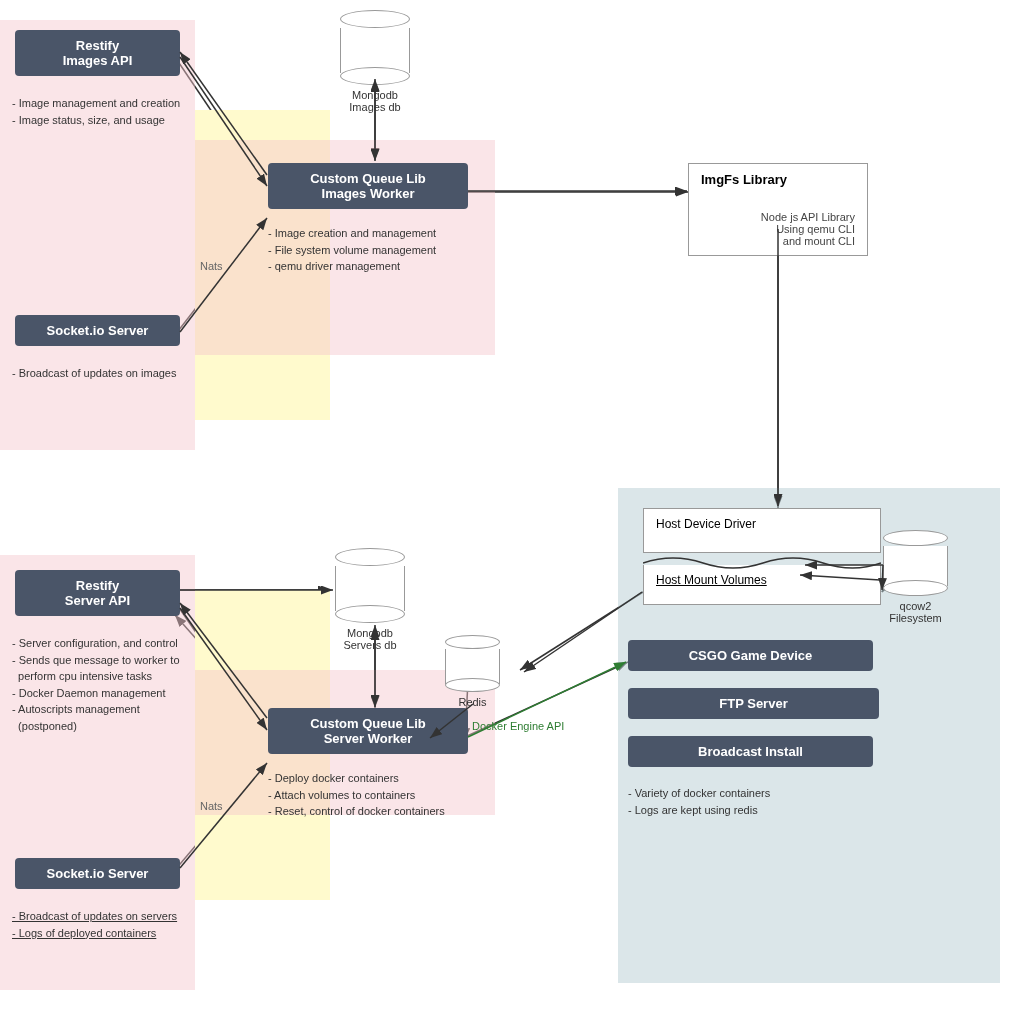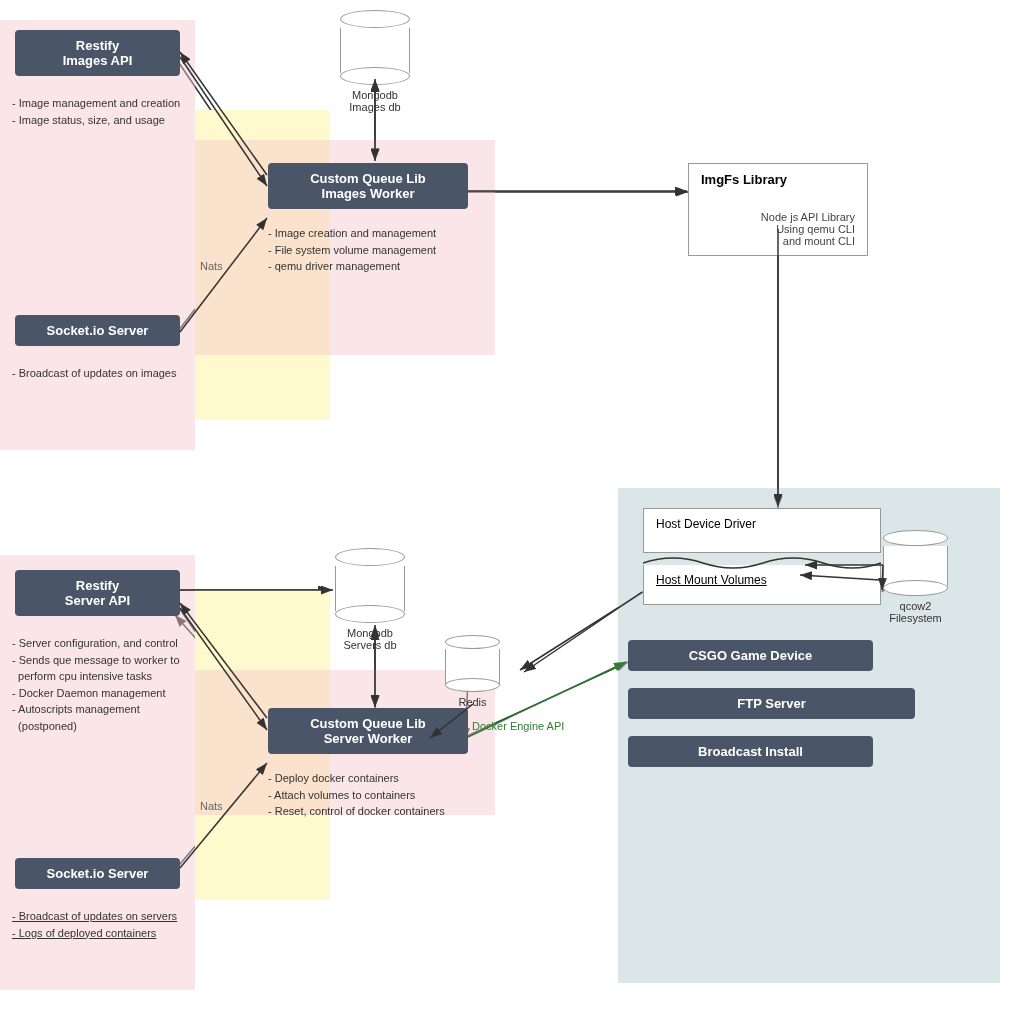--- a/index.html
+++ b/index.html
@@ -197,28 +197,29 @@
   </svg>
 
   <div class="white-box" style="left:643px; top:565px; width:238px; min-height:40px; z-index:3; border-top:none;text-decoration:underline;">
     <span>Host Mount Volumes</span>
   </div>
 
   <div class="dark-box" style="left:628px; top:640px; width:245px; z-index:3;">
     <span>CSGO Game Device</span>
   </div>
 
-  <div class="dark-box" style="left:628px; top:688px; width:287px; z-index:3;">
+  <div class="dark-box" style="left:628px; top:688px; width:251px; z-index:3;">
     <span>FTP Server</span>
   </div>
 
   <div class="dark-box" style="left:628px; top:736px; width:245px; z-index:3;">
     <span>Broadcast Install</span>
   </div>
 
+  <div class="desc-text" style="left:628px; top:785px; z-index:3;">- Variety of docker containers<br>- Logs are kept using redis</div>
 
   <div class="cylinder" style="left:883px; top:530px; z-index:3;">
     <div class="cylinder-top" style="width:65px; height:16px;"></div>
     <div class="cylinder-body" style="width:65px; height:40px; border-top:none; border-bottom:none;"></div>
     <div class="cylinder-bottom" style="width:65px; height:16px;"></div>
     <div style="margin-top:4px; font-size:11px; text-align:center;">qcow2<br>Filesystem</div>
   </div>
 
   <svg style="position:absolute; left:640px; top:535px; z-index:5; width:250px; height:50px; pointer-events:none;">
     <defs>

